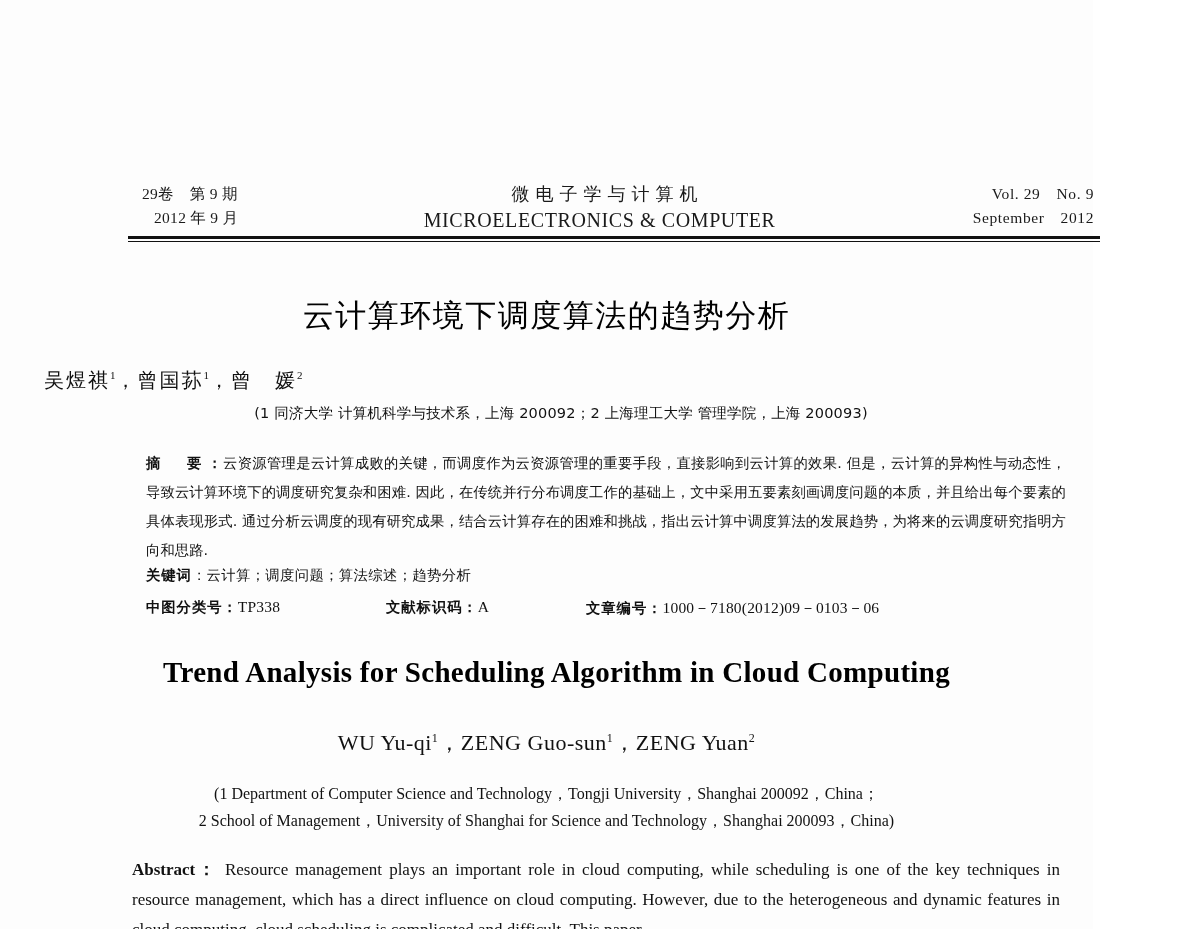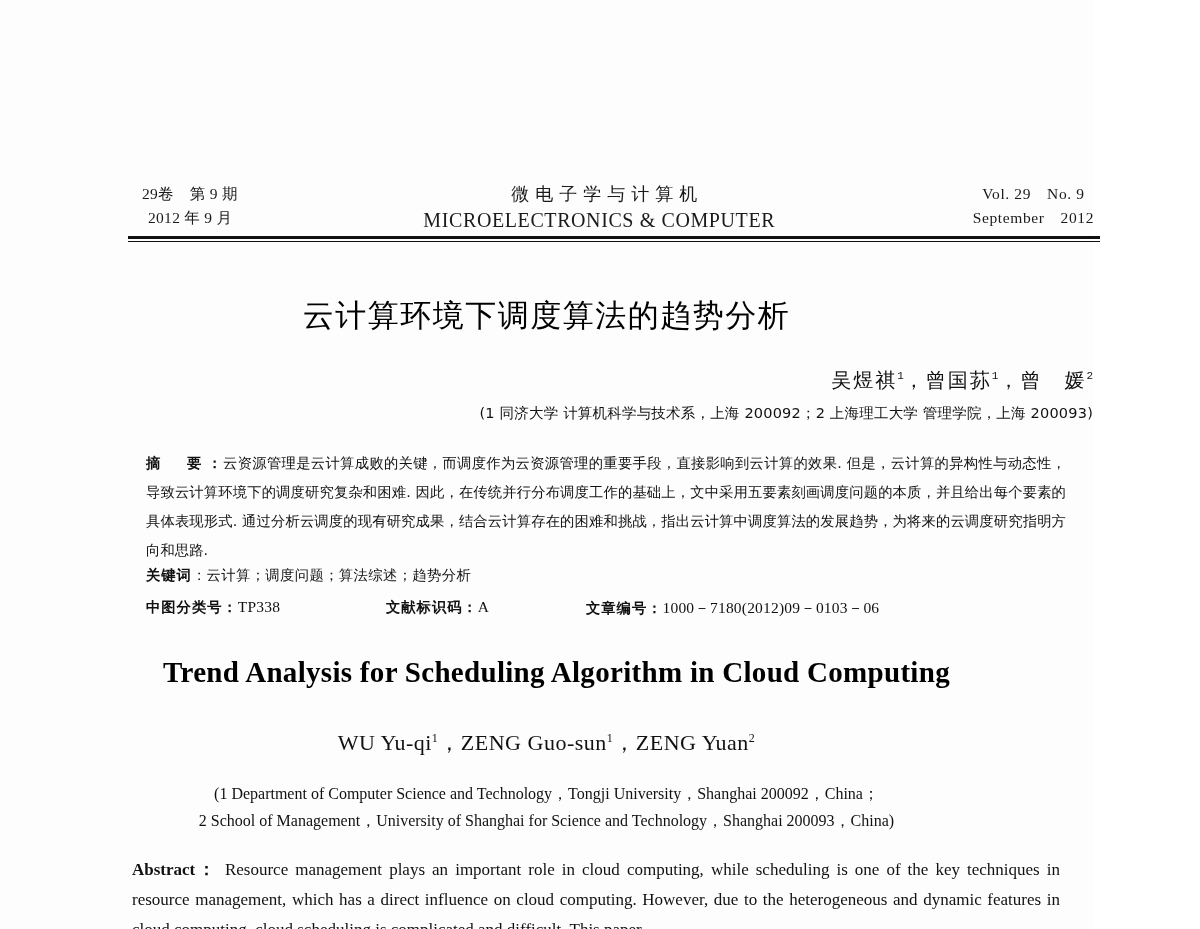--- a/index.html
+++ b/index.html
@@ -33,22 +33,22 @@
     align-items: flex-start;
     justify-content: space-between;
   }
   .mast-left, .mast-right {
     font-size: 15.5px;
     line-height: 1.55;
     letter-spacing: 0.3px;
     white-space: nowrap;
   }
   .mast-left { text-align: left; padding-left: 14px; }
-  .mast-right { text-align: center; padding-right: 6px; margin-left: 12px; }
-  .mast-left .l2 { padding-left: 6px; }
+  .mast-right { text-align: right; padding-right: 6px; margin-left: 12px; }
+  .mast-left .l2 { padding-left: 6px; margin-left: 6px; }
   .mast-center {
     text-align: center;
     flex: 1;
   }
   .journal-cn {
     font-family: "DejaVu Sans", "Liberation Sans", sans-serif;
     font-size: 18px;
     letter-spacing: 6px;
     padding-left: 16px;
     line-height: 1.35;
@@ -87,33 +87,33 @@
     font-family: "DejaVu Sans", "Liberation Sans", sans-serif;
     font-weight: normal;
     font-size: 31px;
     letter-spacing: 1.5px;
     color: #000;
   }
   .cn-authors {
     position: absolute;
     left: 0; right: 0;
     top: 367px;
-    text-align: right;
-    font-family: Liberation Mono, monospace;
+    text-align: left;
+    font-family: Liberation Serif, serif;
     font-size: 20px;
     letter-spacing: 2px;
     color: #111;
     margin-left: 44px;
   }
   .cn-authors sup { font-size: 11px; vertical-align: super; letter-spacing: 0; }
   .cn-affil {
     position: absolute;
     left: 0; right: 0;
     top: 404px;
-    text-align: right;
+    text-align: center;
     font-family: "DejaVu Sans", "Liberation Sans", sans-serif;
     font-size: 14.5px;
     letter-spacing: 0.2px;
     color: #111;
     margin-left: 29px;
   }
 
   
   .cn-abstract {
     position: absolute;

